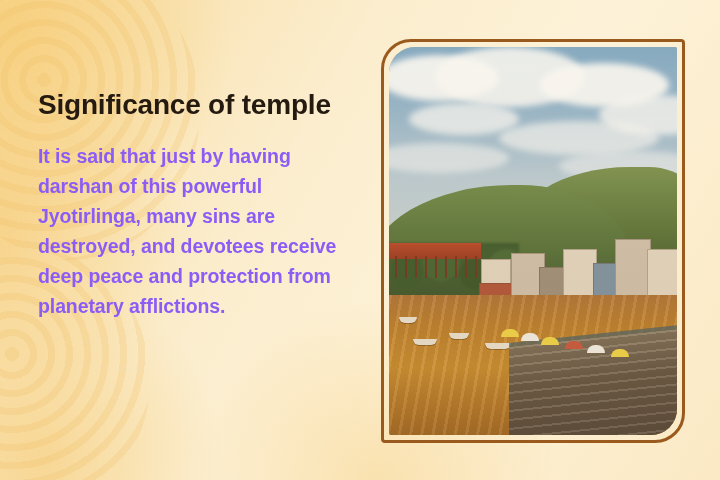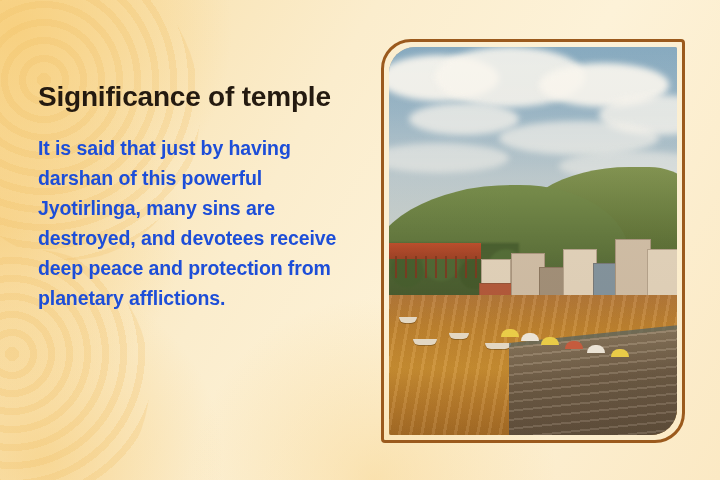--- a/index.html
+++ b/index.html
@@ -56,27 +56,27 @@
     left: 38px;
     top: 78px;
     width: 300px;
   }
   .headline {
     font-size: 28px;
     font-weight: bold;
     line-height: 1.37;
     color: #241a10;
     letter-spacing: -0.2px;
-    margin: 0 0 18px 0;
+    margin: 8px 0 18px 0;
   }
   .body-text {
     font-size: 19.5px;
     font-weight: bold;
     line-height: 1.53;
-    color: #1d4ed8;
+    color: #8b5cf6;
     letter-spacing: -0.1px;
     margin: 0;
   }
 
   
   .photo-frame {
     position: absolute;
     left: 381px;
     top: 39px;
     width: 304px;

